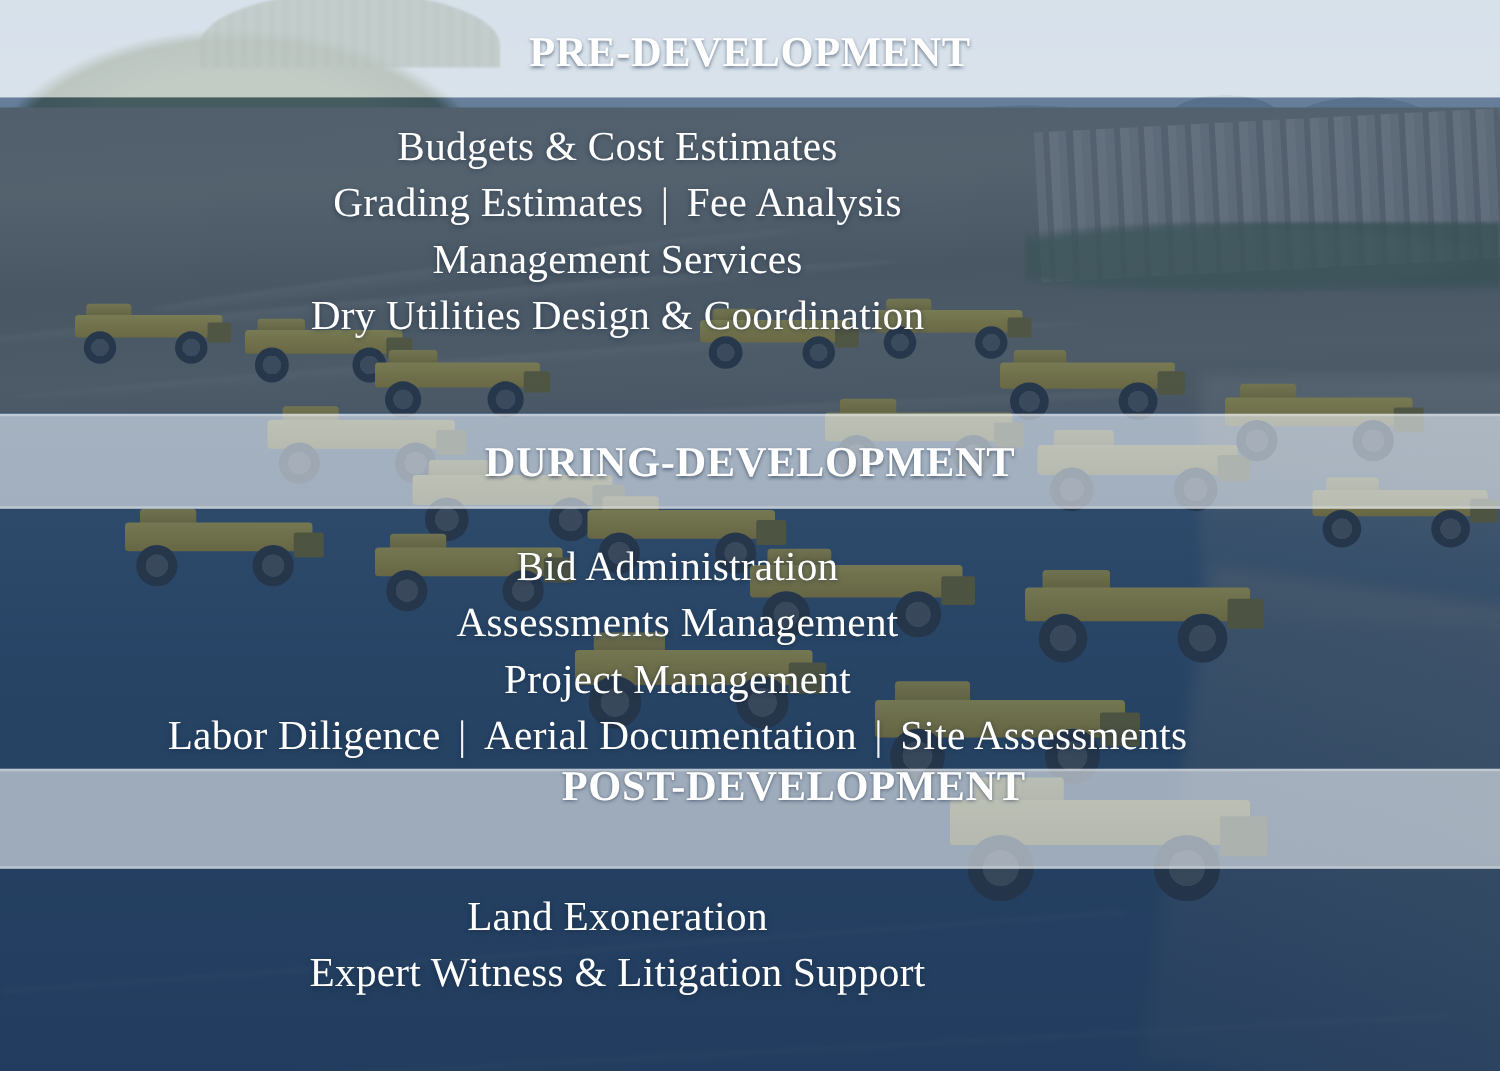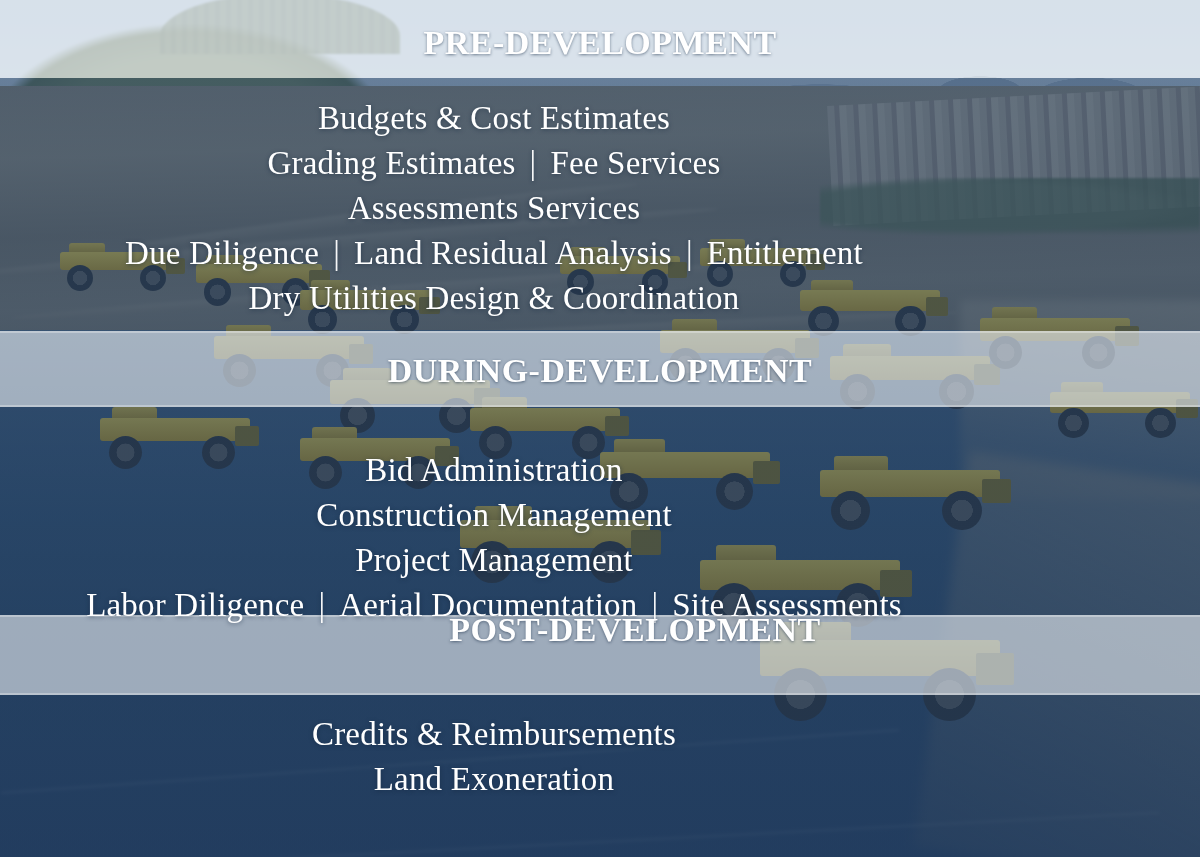--- a/index.html
+++ b/index.html
@@ -228,21 +228,21 @@
   .heading-pre    { top: 24px; }
   .heading-during { top: 352px; }
   .heading-post   { top: 611px; margin-left: 35px; }
 
   .service-list {
     position: absolute;
     left: 0; width: 988px;
     text-align: center;
   }
   .list-pre    { top: 96px; }
-  .list-during { top: 448px; }
+  .list-during { top: 432px; padding-left: 48px; }
   .list-post   { top: 712px; }
 
   .service-line {
     color: #ffffff;
     font-size: 33px;
     font-weight: 400;
     line-height: 45px;
     letter-spacing: .2px;
     text-shadow: 0 1px 4px rgba(18,36,60,.55);
     white-space: nowrap;
@@ -438,55 +438,52 @@
 
   <div class="content">
 
     <div class="section-heading heading-pre">PRE-DEVELOPMENT</div>
 
     <div class="service-list list-pre">
       <div class="service-line">
         <span>Budgets &amp; Cost Estimates</span>
       </div>
       <div class="service-line">
-        <span>Grading Estimates</span><span class="sep">|</span><span>Fee Services</span>
-      </div>
-      <div class="service-line">
-        <span>Assessments Services</span>
-      </div>
-      <div class="service-line">
-        <span>Due Diligence</span><span class="sep">|</span><span>Land Residual Analysis</span><span class="sep">|</span><span>Entitlement</span>
+        <span>Grading Estimates</span><span class="sep">|</span><span>Fee Analysis</span>
+      </div>
+      <div class="service-line">
+        <span>Management Services</span>
       </div>
       <div class="service-line">
         <span>Dry Utilities Design &amp; Coordination</span>
       </div>
     </div>
 
     <div class="section-heading heading-during">DURING-DEVELOPMENT</div>
 
     <div class="service-list list-during">
       <div class="service-line">
         <span>Bid Administration</span>
       </div>
       <div class="service-line">
-        <span>Construction Management</span>
+        <span>Assessments Management</span>
       </div>
       <div class="service-line">
         <span>Project Management</span>
       </div>
       <div class="service-line">
         <span>Labor Diligence</span><span class="sep">|</span><span>Aerial Documentation</span><span class="sep">|</span><span>Site Assessments</span>
       </div>
     </div>
 
     <div class="section-heading heading-post">POST-DEVELOPMENT</div>
 
     <div class="service-list list-post">
       <div class="service-line">
-        <span>Credits &amp; Reimbursements</span>
-      </div>
-      <div class="service-line">
         <span>Land Exoneration</span>
+      </div>
+      <div class="service-line">
+        <span>Expert Witness &amp; Litigation Support</span>
       </div>
     </div>
 
   </div>
 </div>
 
 </body></html>

